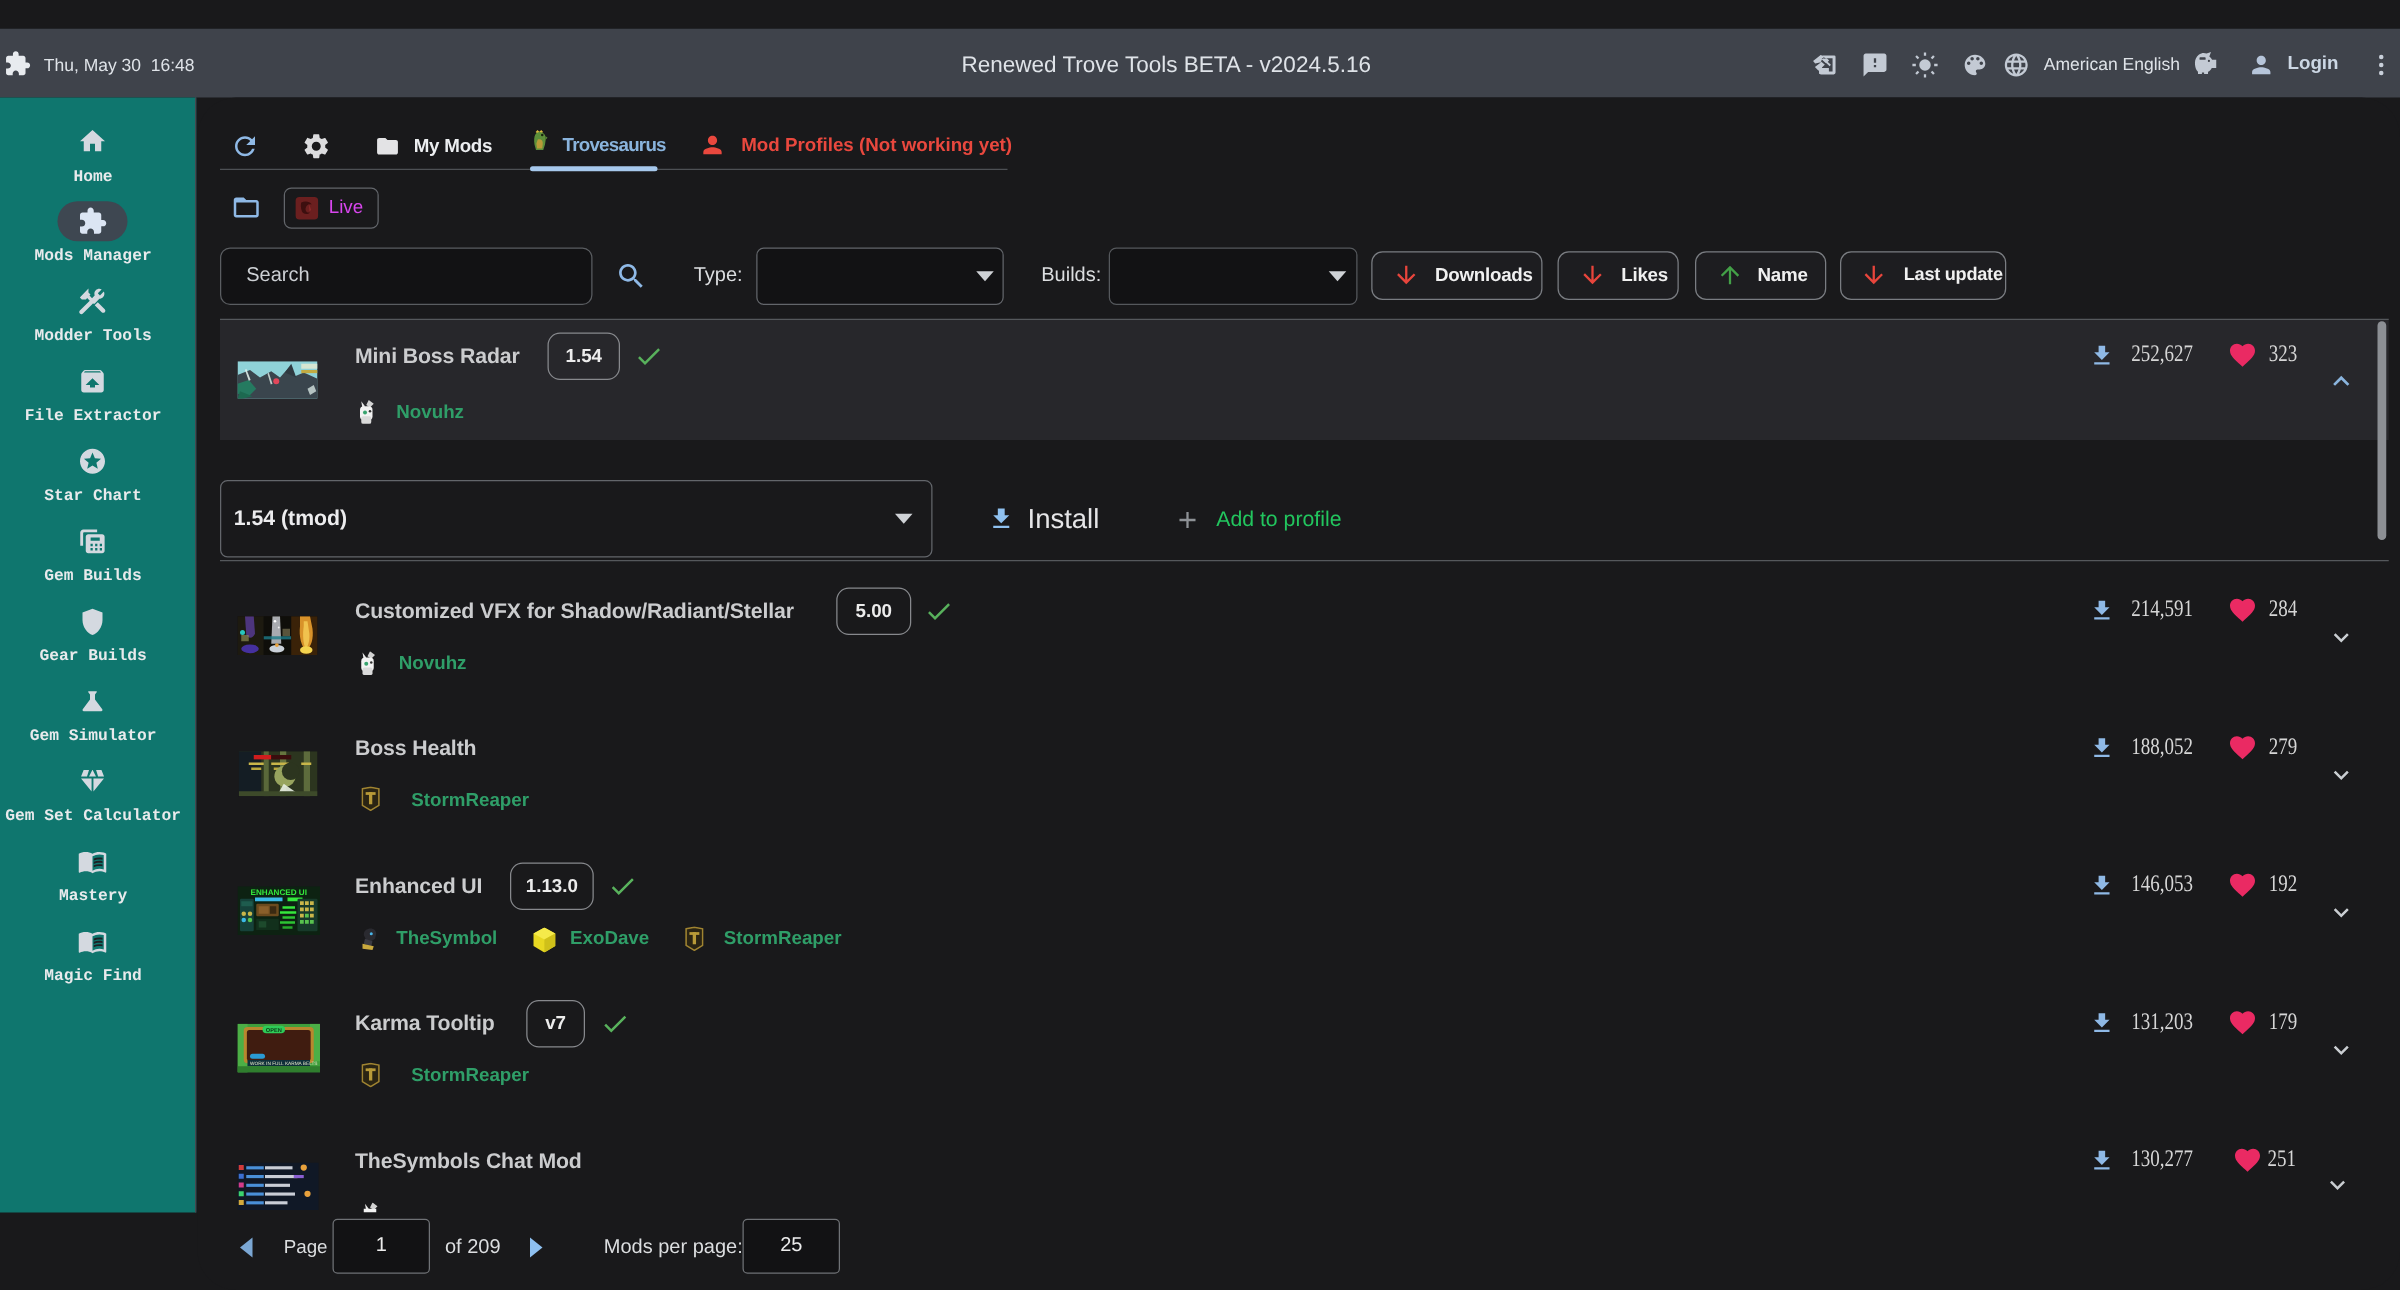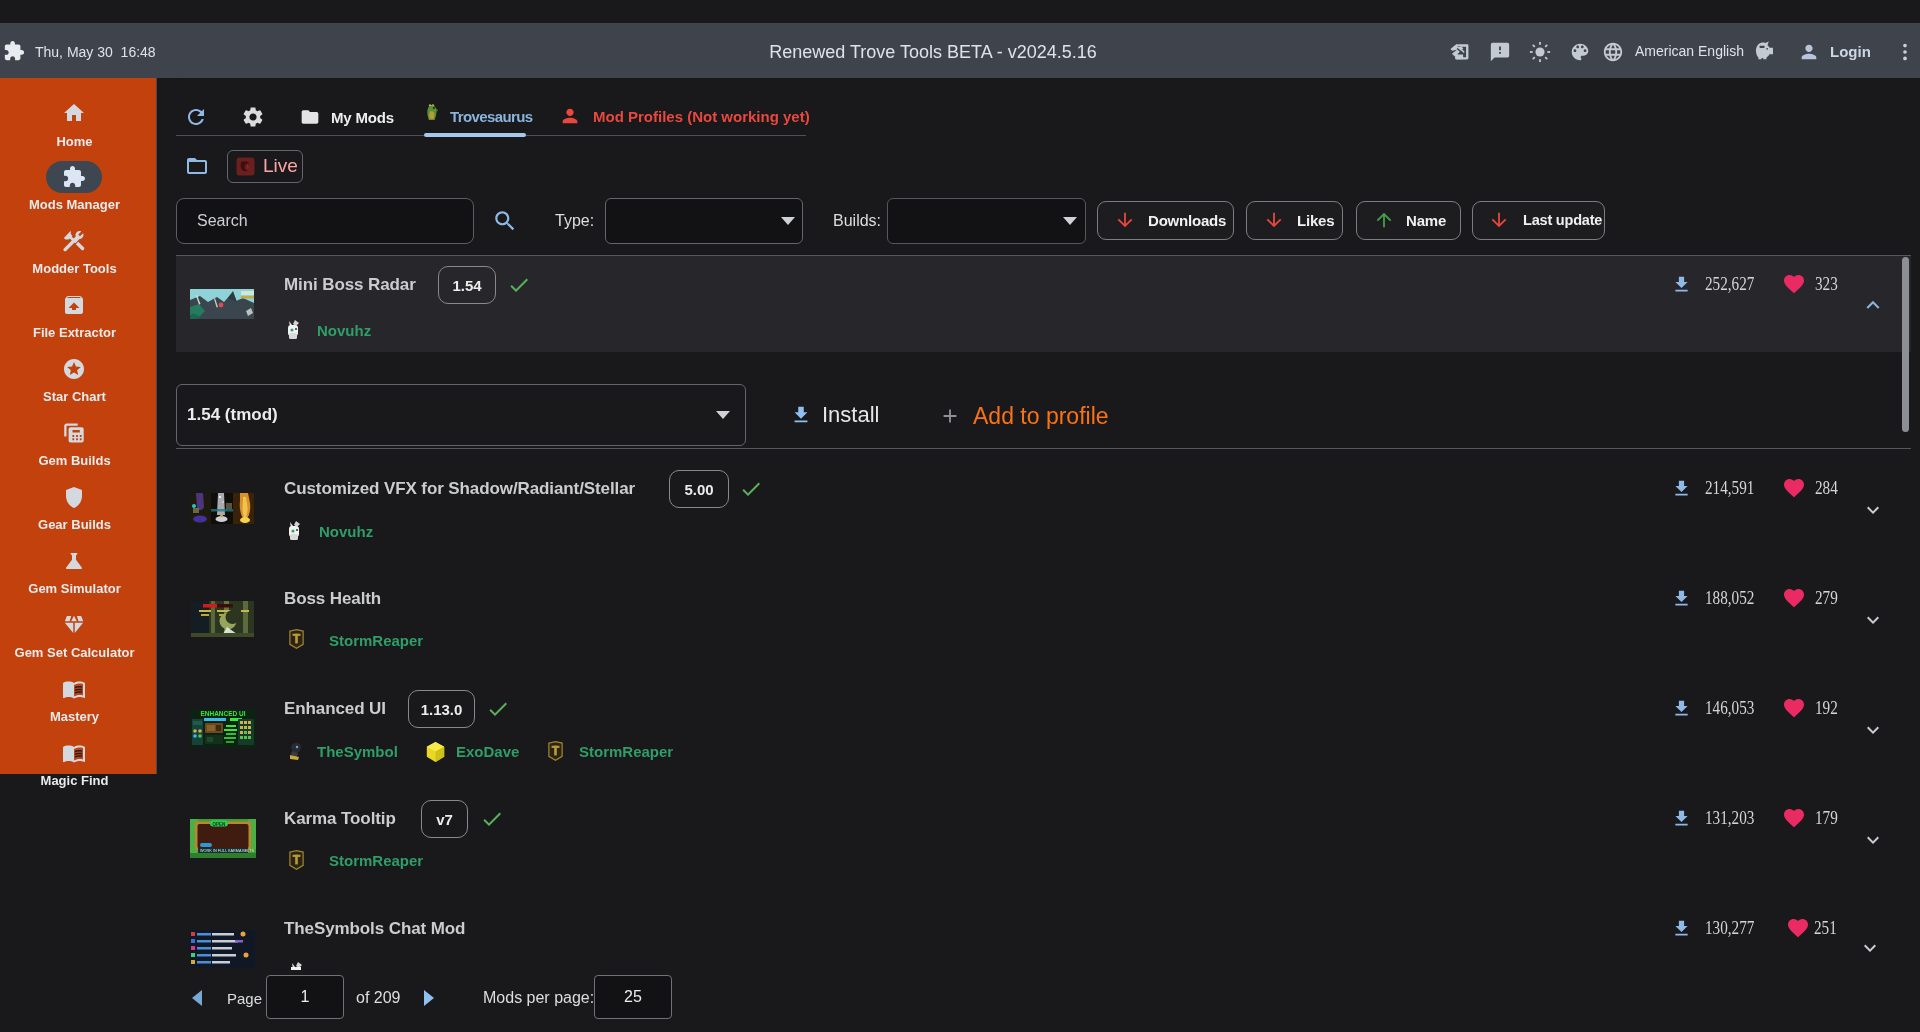--- a/index.html
+++ b/index.html
@@ -9,21 +9,21 @@
 
 #titlebar { position:absolute; left:0; top:0; width:1920px; height:23px; background:#191919; }
 #titlebar .tname { position:absolute; left:24px; top:4px; font-size:12px; color:#ececec; }
 
 #header { position:absolute; left:0; top:23px; width:1920px; height:55px; background:#3f434b; }
 #header .date { position:absolute; left:35px; top:29px; transform:translateY(-50%); font-size:14px; color:#dfe3e8; }
 #header .apptitle { position:absolute; left:933px; top:29px; transform:translate(-50%,-50%); font-size:18px; color:#dfe3e8; white-space:nowrap; }
 .hicon { position:absolute; color:#c3cad4; }
 .htext { position:absolute; font-size:15px; color:#dfe3e8; white-space:nowrap; }
 
-#sidebar { position:absolute; left:0; top:78px; width:157px; height:696px; background:#c2410c; border-right:1px solid #46494f; }
+#sidebar { position:absolute; left:0; top:78px; width:157px; height:892px; background:#0f766e; border-right:1px solid #46494f;font-family:Liberation Mono, monospace; }
 .slabel { position:absolute; left:0; width:149px; text-align:center; font-size:13px; font-weight:700; color:#e8eaec; white-space:nowrap; }
 .pill { position:absolute; left:46px; top:83px; width:56px; height:32px; border-radius:16px; background:#3e4751; }
 
 #content { position:absolute; left:158px; top:78px; width:1762px; height:954px; background:#19191b;border-radius:31px; }
 .ctext { position:absolute; white-space:nowrap; }
 .tabtxt { font-size:15px; font-weight:700; color:#eceef0; letter-spacing:-0.2px; }
 .divider { position:absolute; height:1px; background:#55585c; }
 .obox { position:absolute; border:1px solid #63666b; border-radius:6px; background:#121214; }
 .sortbtn { position:absolute; top:123px; height:39px; border:1px solid #7a7d82; border-radius:9px; background:#1d1d20; }
 .sorttxt { position:absolute; font-size:15px; font-weight:700; color:#f0f0f0; top:142px; transform:translateY(-50%); letter-spacing:-0.2px; }
@@ -173,21 +173,21 @@
 
   <svg class="abs" style="left:27px;top:76px" width="24" height="24" viewBox="0 0 24 24" fill="#8fb9e6">
         <path d="M20 6h-8l-2-2H4c-1.1 0-1.99.9-1.99 2L2 18c0 1.1.9 2 2 2h16c1.1 0 2-.9 2-2V8c0-1.1-.9-2-2-2zm0 12H4V8h16v10z"></path>
       </svg>
   <div class="abs" style="left:69px;top:72px;width:76px;height:33px;border:1px solid #63666b;border-radius:6px"></div>
   <svg class="abs" style="left:78px;top:79px" width="19" height="19" viewBox="0 0 19 19">
         <rect x="0.5" y="0.5" width="18" height="18" rx="3" fill="#6b1f1f"></rect>
         <path d="M5 5 C8 3.5 12 4 13.5 6.5 C11 6 9 7 8.5 9.5 C8 12 10 13.5 12 13 C10 15 6.5 14.5 5.5 12 C4.5 9.5 4.5 6.5 5 5 Z" fill="#3d0f0f"></path>
         <path d="M11 6 L13 11 L11.5 12 Z" fill="#8a2a2a"></path>
       </svg>
-  <div class="ctext" style="left:105px;top:88px;transform:translateY(-50%);font-size:19px;color:#fca5a5">Live</div>
+  <div class="ctext" style="left:105px;top:88px;transform:translateY(-50%);font-size:15px;color:#d946ef">Live</div>
 
   <div class="abs" style="left:18px;top:120px;width:298px;height:46px;border:1.5px solid #5a5d61;border-radius:8px;background:#121214"></div>
   <div class="ctext" style="left:39px;top:143px;transform:translateY(-50%);font-size:16px;color:#cdd0d4">Search</div>
   <svg class="abs" style="left:334px;top:130px" width="26" height="26" viewBox="0 0 24 24" fill="#8fb9e6">
         <path d="M15.5 14h-.79l-.28-.27C15.41 12.59 16 11.11 16 9.5 16 5.91 13.09 3 9.5 3S3 5.91 3 9.5 5.91 16 9.5 16c1.61 0 3.09-.59 4.23-1.57l.27.28v.79l5 4.99L20.49 19l-4.99-5zm-6 0C7.01 14 5 11.99 5 9.5S7.01 5 9.5 5 14 7.01 14 9.5 11.99 14 9.5 14z"></path>
       </svg>
   <div class="ctext" style="left:397px;top:143px;transform:translateY(-50%);font-size:16px;color:#dcdee0">Type:</div>
   <div class="obox" style="left:447px;top:120px;width:198px;height:46px"></div>
   <div class="caret" style="left:623px;top:139px"></div>
   <div class="ctext" style="left:675px;top:143px;transform:translateY(-50%);font-size:16px;color:#dcdee0">Builds:</div>
@@ -262,21 +262,21 @@
   <div class="obox" style="left:18px;top:306px;width:570px;height:62px;background:transparent"></div>
   <div class="ctext" style="left:29px;top:337px;transform:translateY(-50%);font-size:17px;font-weight:700;color:#ececee">1.54 (tmod)</div>
   <div class="caret" style="left:558px;top:333px"></div>
   <svg class="abs" style="left:632px;top:326px" width="22" height="22" viewBox="0 0 24 24" fill="#8fc1f0">
         <path d="M19 9h-4V3H9v6H5l7 7 7-7zM5 18v2h14v-2H5z"></path>
       </svg>
   <div class="ctext" style="left:664px;top:337px;transform:translateY(-50%);font-size:22px;color:#e6e6e8">Install</div>
   <svg class="abs" style="left:781px;top:327px" width="22" height="22" viewBox="0 0 24 24" fill="#8e9296">
         <path d="M19 13h-6v6h-2v-6H5v-2h6V5h2v6h6v2z"></path>
       </svg>
-  <div class="ctext" style="left:815px;top:338px;transform:translateY(-50%);font-size:23px;color:#f97316">Add to profile</div>
+  <div class="ctext" style="left:815px;top:338px;transform:translateY(-50%);font-size:17px;color:#22c55e">Add to profile</div>
   <div class="divider" style="left:18px;top:370px;width:1735px"></div>
 
   <svg class="abs" style="left:32px;top:415px" width="64" height="31" viewBox="0 0 64 31">
         <rect width="64" height="31" fill="#14120c"></rect>
         <rect x="0" width="21" height="31" fill="#1d1a10"></rect>
         <path d="M6 0 L13 0 L14 14 C12 18 9 18 7 15 Z" fill="#53398a" opacity="0.9"></path>
         <ellipse cx="10" cy="26" rx="7" ry="3.5" fill="#45309e"></ellipse>
         <circle cx="4" cy="13" r="2" fill="#2ad8d0" opacity="0.9"></circle>
         <rect x="3" y="15" width="6" height="5" fill="#8a8a52" opacity="0.7"></rect>
         <rect x="21" width="22" height="31" fill="#0f0e0a"></rect>

